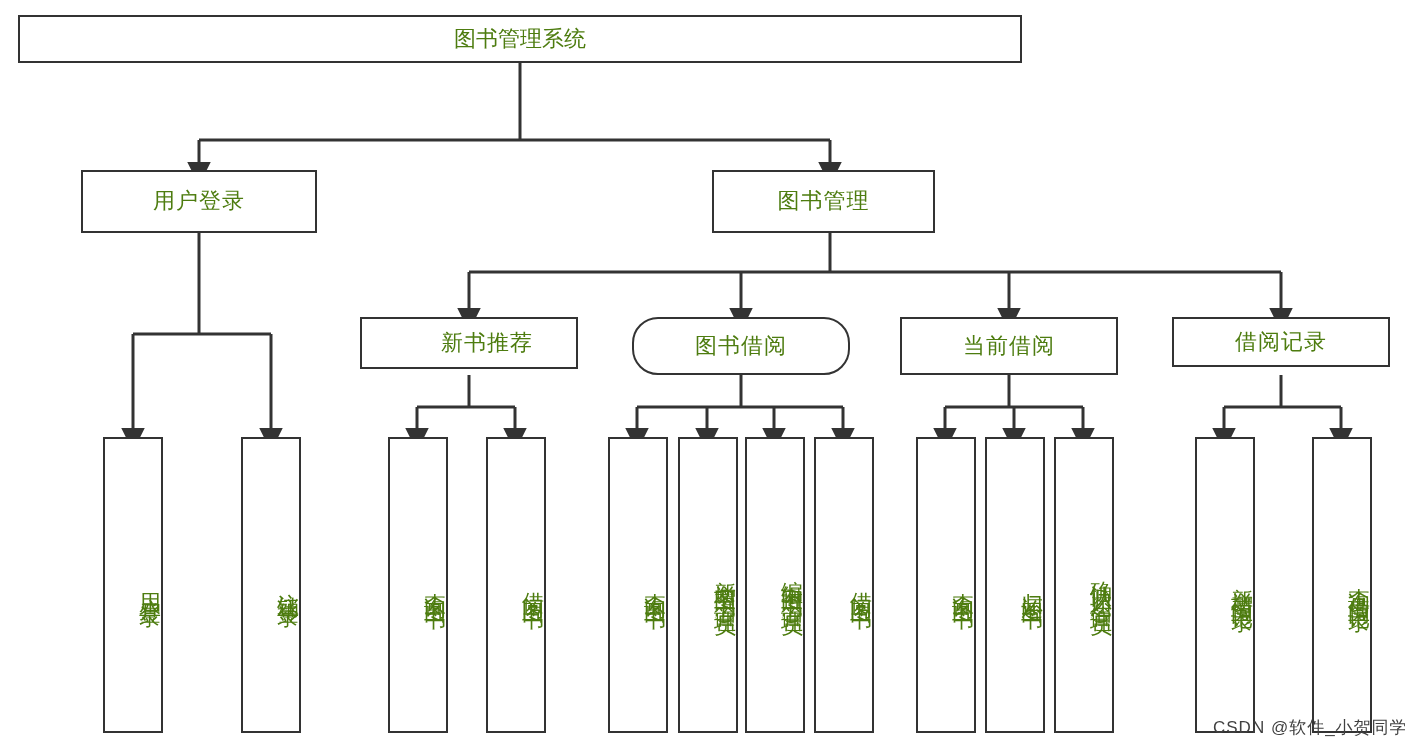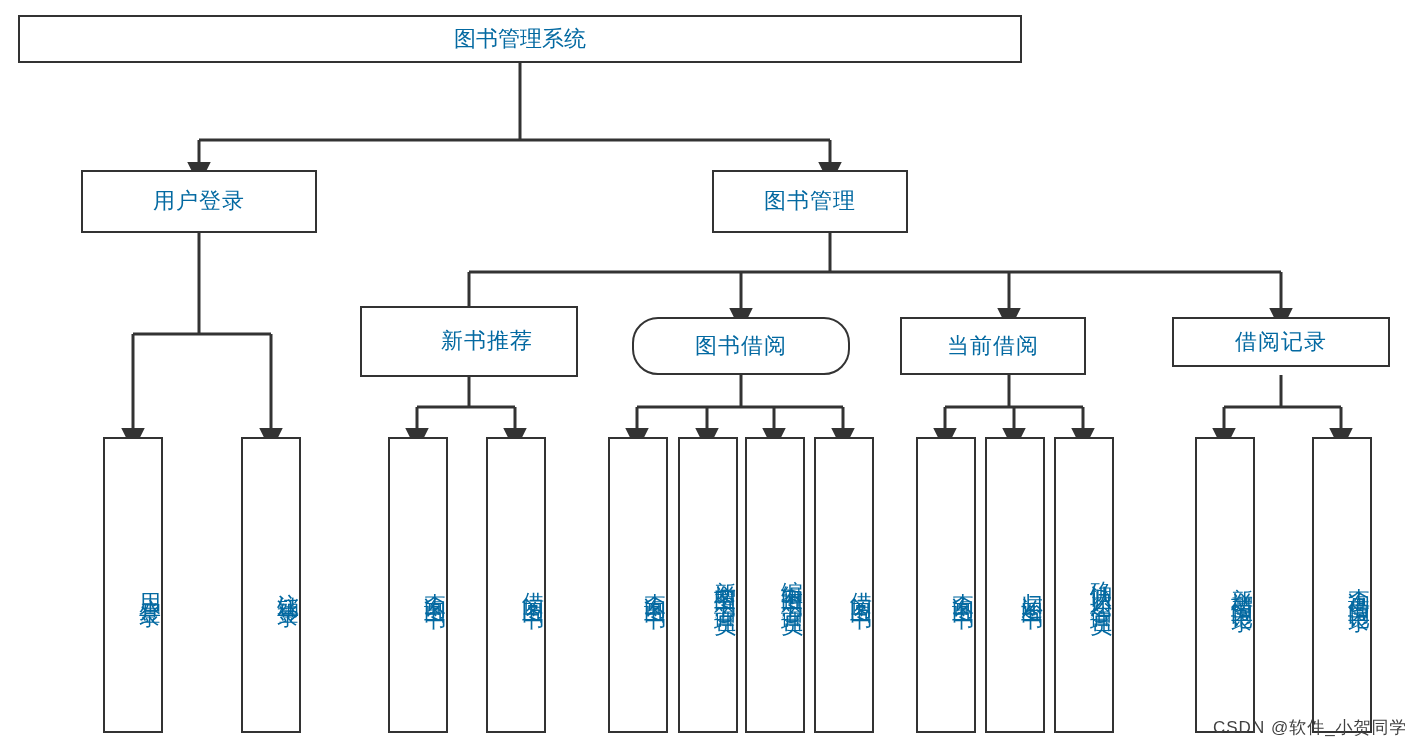--- a/index.html
+++ b/index.html
@@ -27,21 +27,21 @@
     pointer-events: none;
   }
   .node {
     position: absolute;
     box-sizing: border-box;
     background: #ffffff;
     border: 2px solid #333333;
     display: flex;
     align-items: center;
     justify-content: center;
-    color: #0369a1;
+    color: #4d7c0f;
     z-index: 2;
   }
   .node.horiz {
     font-size: 22px;
     letter-spacing: 1px;
     line-height: 1.2;
   }
   .node.root {
     font-size: 22px;
   }
@@ -130,31 +130,31 @@
     </g>
   </svg>
 
   <div class="node root" style="left:18px; top:15px; width:1004px; height:48px;">
     <span>图书管理系统</span>
   </div>
 
   <div class="node horiz" style="left:81px; top:170px; width:236px; height:63px;">
     <span>用户登录</span>
   </div>
-  <div class="node horiz" style="left:712px; top:170px; width:196px; height:63px;">
+  <div class="node horiz" style="left:712px; top:170px; width:223px; height:63px;">
     <span>图书管理</span>
   </div>
 
-  <div class="node horiz" style="left:360px; top:306px; width:218px; height:71px;padding-left:36px;">
+  <div class="node horiz" style="left:360px; top:317px; width:218px; height:52px;padding-left:36px;">
     <span>新书推荐</span>
   </div>
   <div class="node horiz" style="left:632px; top:317px; width:218px; height:58px;border-radius:26px;">
     <span>图书借阅</span>
   </div>
-  <div class="node horiz" style="left:900px; top:317px; width:186px; height:58px;">
+  <div class="node horiz" style="left:900px; top:317px; width:218px; height:58px;">
     <span>当前借阅</span>
   </div>
   <div class="node horiz" style="left:1172px; top:317px; width:218px; height:50px;">
     <span>借阅记录</span>
   </div>
 
   <div class="node vert" style="left:103px; top:437px; width:60px; height:296px;">
     <span class="vlabel">用户登录</span>
   </div>
   <div class="node vert" style="left:241px; top:437px; width:60px; height:296px;">

